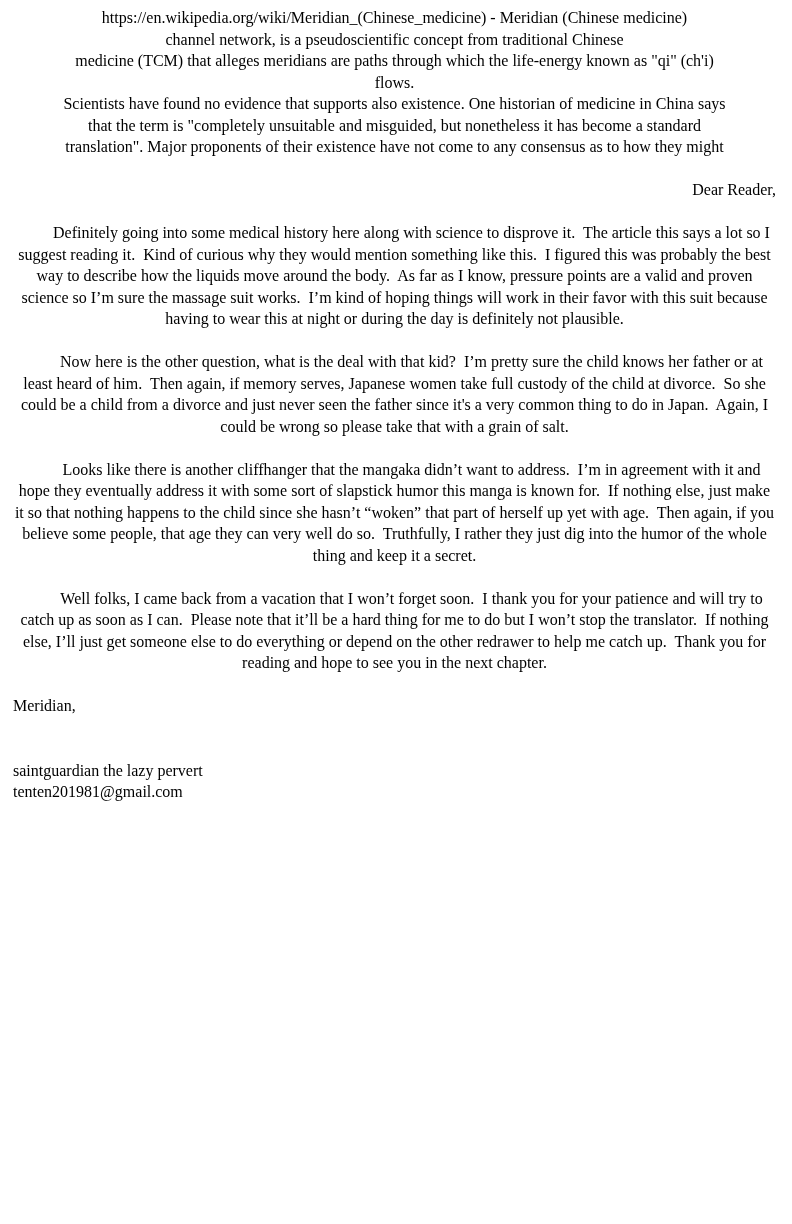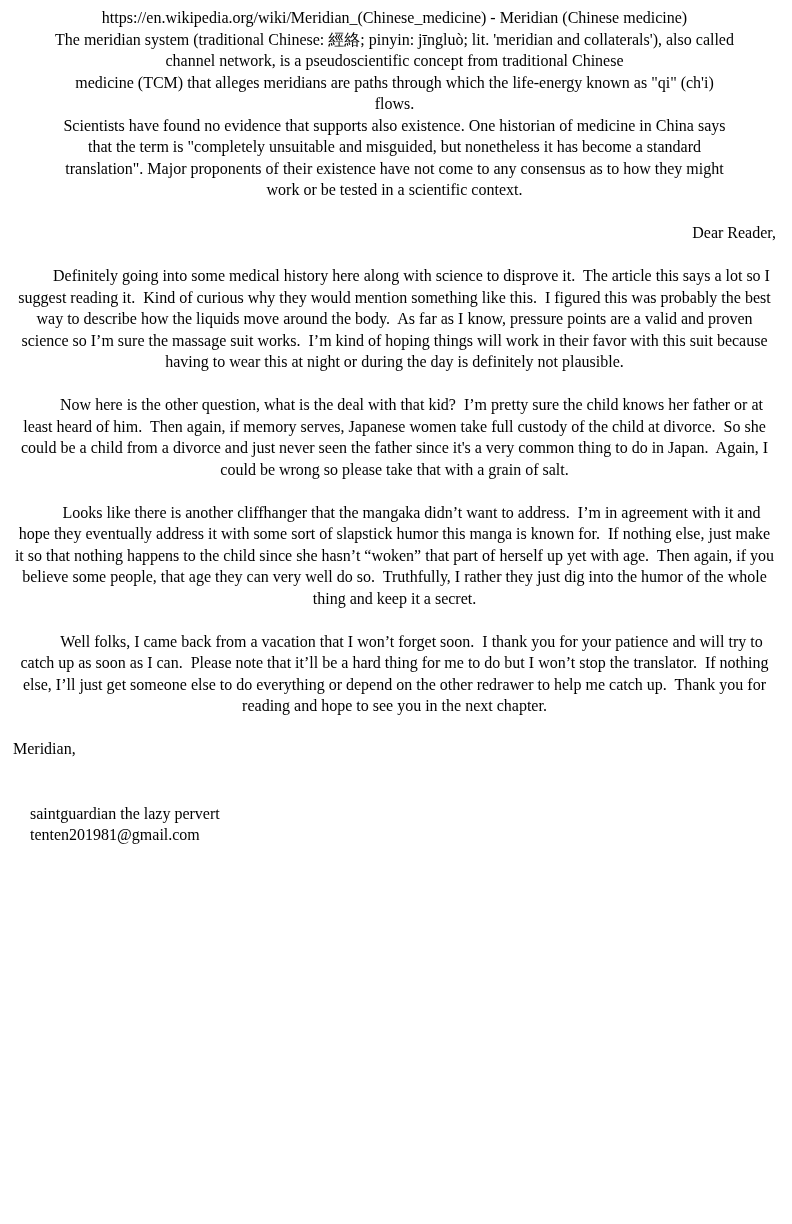--- a/index.html
+++ b/index.html
@@ -38,38 +38,35 @@
     text-align: center;
   }
   .closing {
     margin-top: 21.5px;
   }
   .signature {
     margin-top: 43px;
   }
   .signature div {
     min-height: 21.5px;
-    margin-left: 17px;
   }
 </style>
 </head>
 <body>
 
 <div class="page">
 
   <div class="header-quote">
     <div class="header-quote-line">https://en.wikipedia.org/wiki/Meridian_(Chinese_medicine) - Meridian (Chinese medicine)</div>
-    <div class="header-quote-line">The meridian system (traditional Chinese: 經絡; pinyin: jīngluò; lit. 'meridian and collaterals'), also called</div>
     <div class="header-quote-line">channel network, is a pseudoscientific concept from traditional Chinese</div>
     <div class="header-quote-line">medicine (TCM) that alleges meridians are paths through which the life-energy known as "qi" (ch'i)</div>
     <div class="header-quote-line">flows.</div>
     <div class="header-quote-line">Scientists have found no evidence that supports also existence. One historian of medicine in China says</div>
     <div class="header-quote-line">that the term is "completely unsuitable and misguided, but nonetheless it has become a standard</div>
     <div class="header-quote-line">translation". Major proponents of their existence have not come to any consensus as to how they might</div>
-    <div class="header-quote-line">work or be tested in a scientific context.</div>
   </div>
 
   <div class="salutation">Dear Reader,</div>
 
   <p class="body-para">Definitely going into some medical history here along with science to disprove it.  The article this says a lot so I suggest reading it.  Kind of curious why they would mention something like this.  I figured this was probably the best way to describe how the liquids move around the body.  As far as I know, pressure points are a valid and proven science so I’m sure the massage suit works.  I’m kind of hoping things will work in their favor with this suit because having to wear this at night or during the day is definitely not plausible.</p>
   <p class="body-para">Now here is the other question, what is the deal with that kid?  I’m pretty sure the child knows her father or at least heard of him.  Then again, if memory serves, Japanese women take full custody of the child at divorce.  So she could be a child from a divorce and just never seen the father since it's a very common thing to do in Japan.  Again, I could be wrong so please take that with a grain of salt.</p>
   <p class="body-para">Looks like there is another cliffhanger that the mangaka didn’t want to address.  I’m in agreement with it and hope they eventually address it with some sort of slapstick humor this manga is known for.  If nothing else, just make it so that nothing happens to the child since she hasn’t “woken” that part of herself up yet with age.  Then again, if you believe some people, that age they can very well do so.  Truthfully, I rather they just dig into the humor of the whole thing and keep it a secret.</p>
   <p class="body-para">Well folks, I came back from a vacation that I won’t forget soon.  I thank you for your patience and will try to catch up as soon as I can.  Please note that it’ll be a hard thing for me to do but I won’t stop the translator.  If nothing else, I’ll just get someone else to do everything or depend on the other redrawer to help me catch up.  Thank you for reading and hope to see you in the next chapter.</p>
 
   <div class="closing">Meridian,</div>

